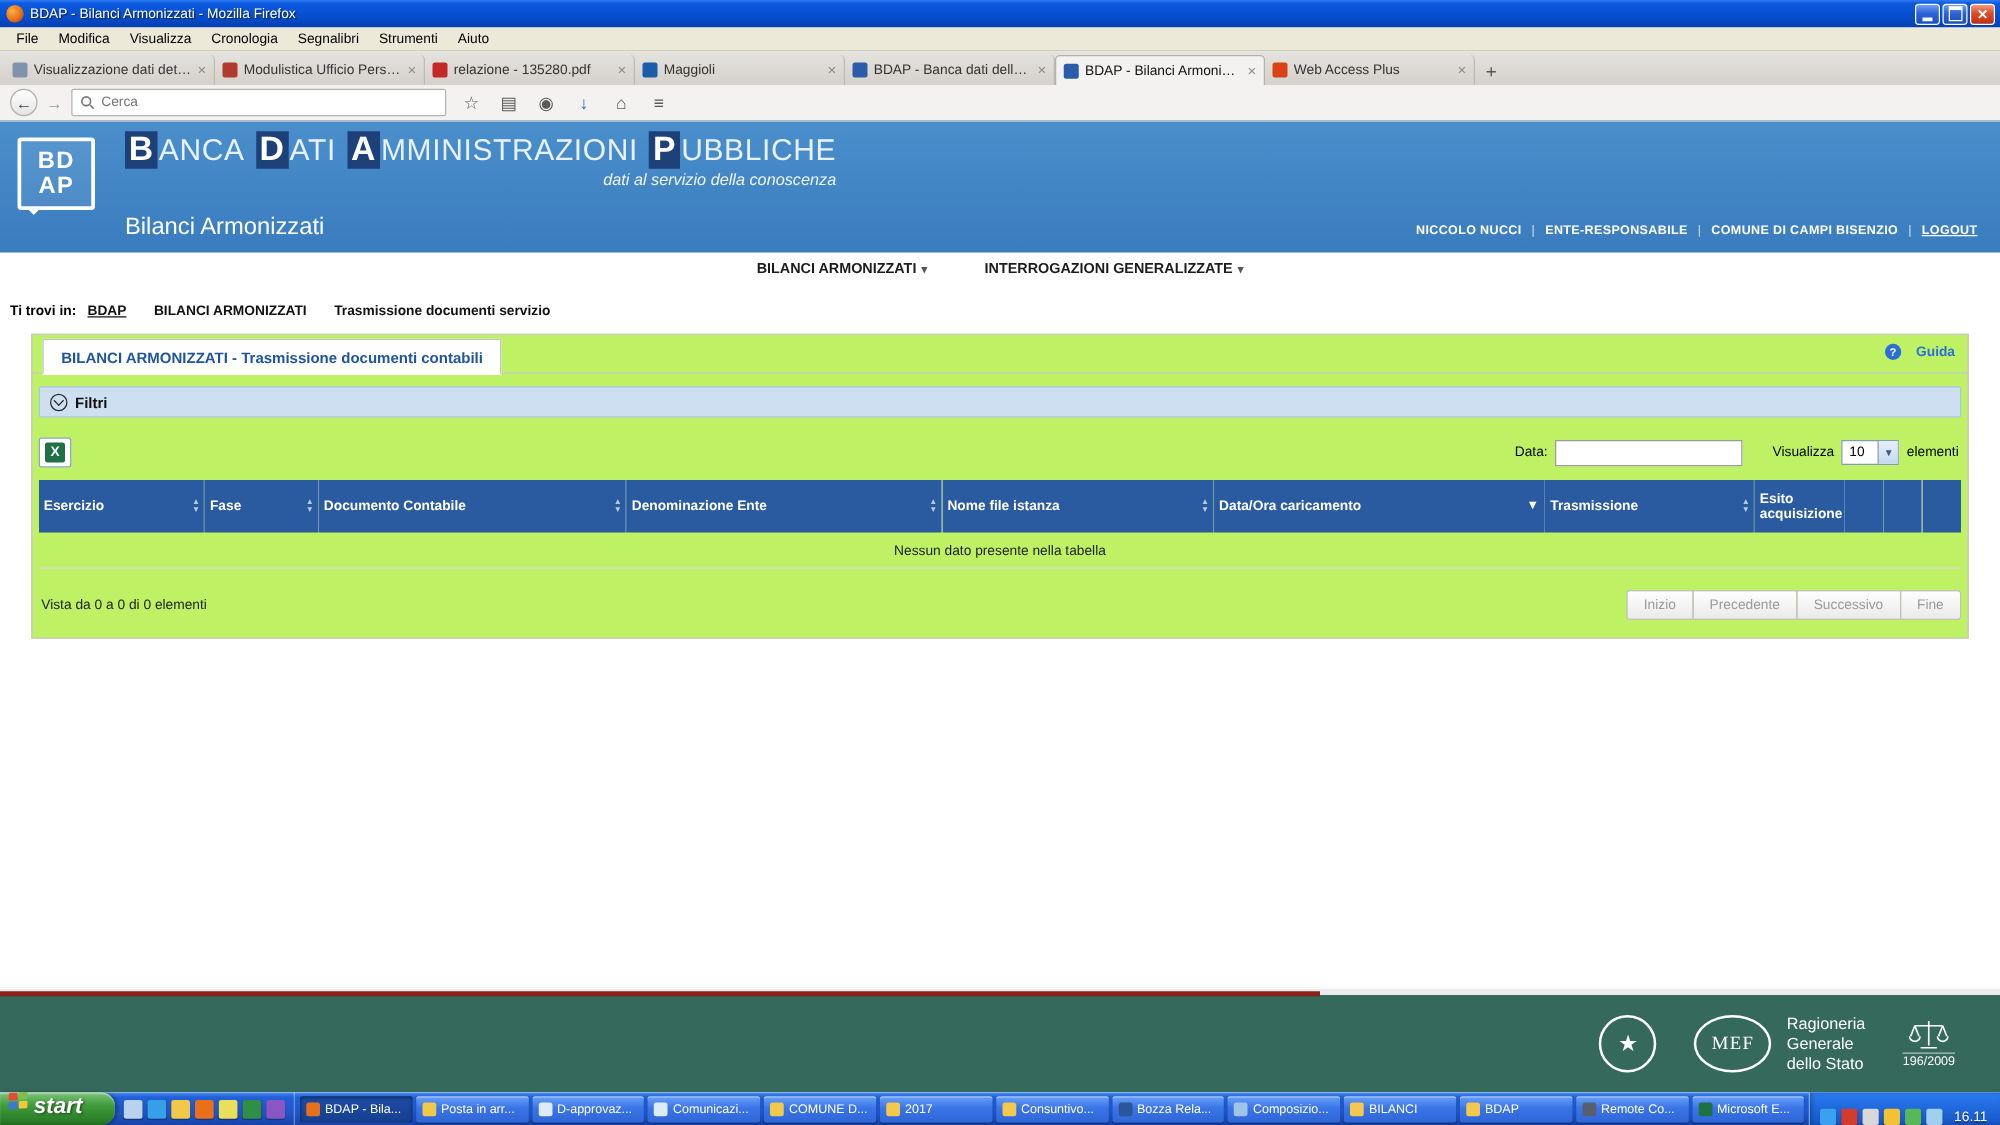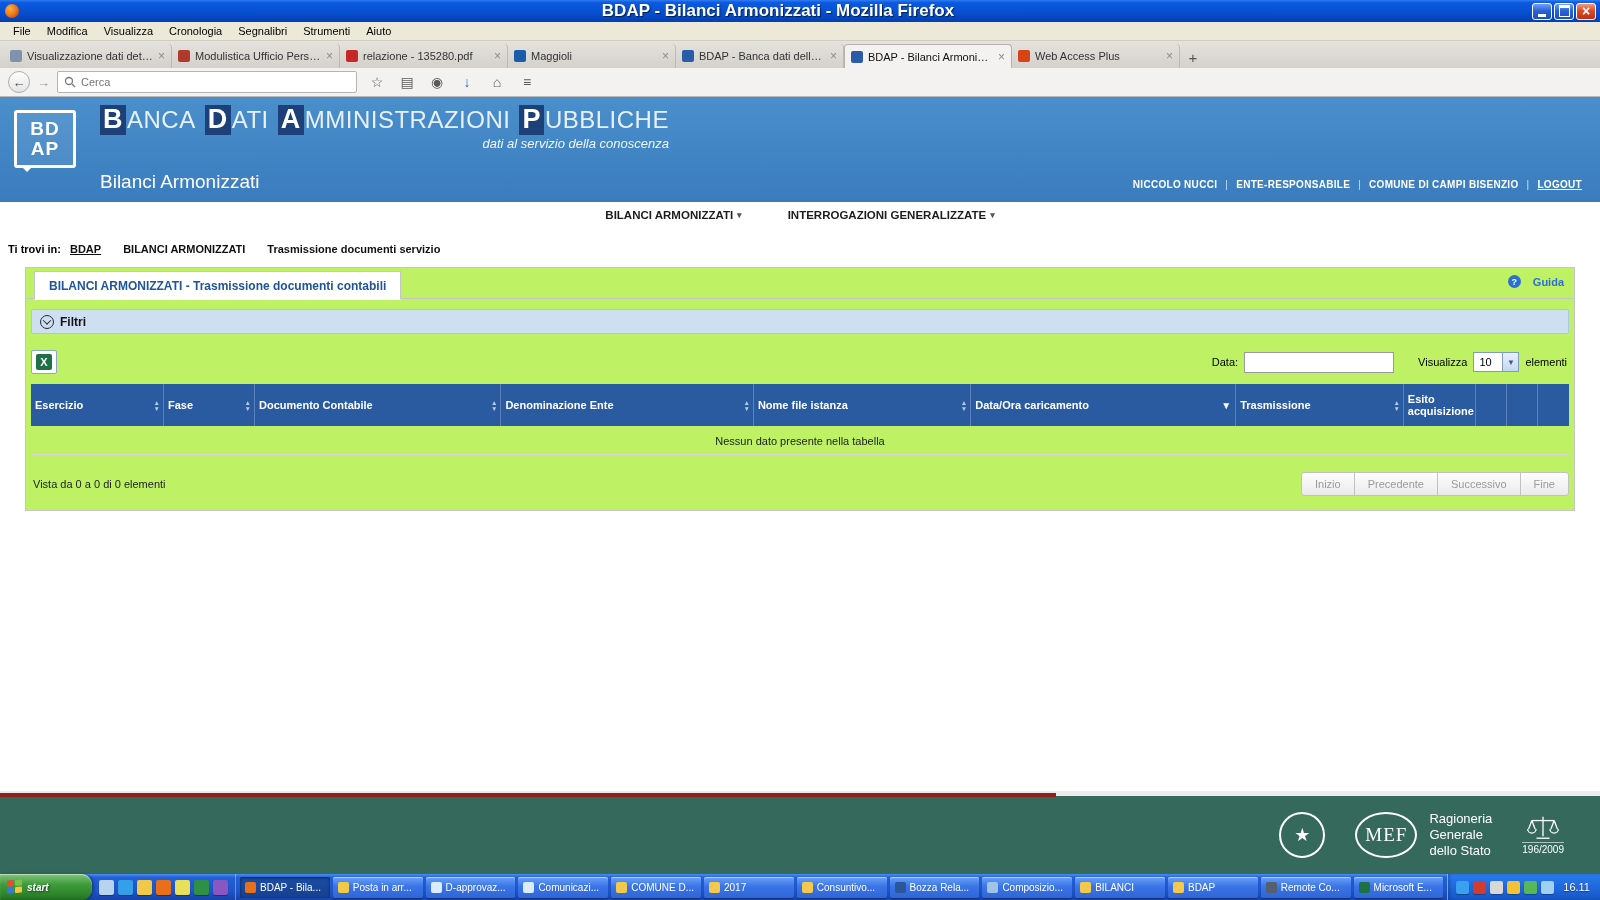--- a/index.html
+++ b/index.html
@@ -4,21 +4,21 @@
 <style>
   * { margin:0; padding:0; box-sizing:border-box; }
   html,body { width:1600px; height:900px; overflow:hidden; }
   body { font-family:"Liberation Sans", sans-serif; background:#000; }
 
   .screen { width:1600px; height:900px; display:flex; flex-direction:column; background:#fff; overflow:hidden; }
 
   
   .titlebar { flex:0 0 22px; background:linear-gradient(180deg,#2f7cf0 0%,#0c5ae0 12%,#084fd0 55%,#0340b0 100%); display:flex; align-items:center; padding:0 4px 0 5px; }
   .ff-logo { width:14px; height:14px; border-radius:50%; background:radial-gradient(circle at 35% 35%,#ffb13d 0%,#e8701a 55%,#8a3c10 100%); margin-right:5px; flex:0 0 auto; }
-  .titletext { flex:1; color:#fff; font-size:17px; font-weight:bold; text-shadow:1px 1px 1px rgba(0,0,0,.6); white-space:nowrap; overflow:hidden;text-align:center; }
+  .titletext { flex:1; color:#fff; font-size:11px; font-weight:normal; text-shadow:1px 1px 1px rgba(0,0,0,.6); white-space:nowrap; overflow:hidden; }
   .winbtns { display:flex; gap:2px; }
   .wbtn { width:20px; height:17px; border:1px solid #fff; border-radius:3px; display:flex; align-items:center; justify-content:center; color:#fff; }
   .wbtn.min,.wbtn.max { background:linear-gradient(180deg,#73a0f5,#2a62d8 45%,#1b4fc0); }
   .wbtn.close { background:linear-gradient(180deg,#f29a82,#dd4a28 45%,#c03010); }
   .wbtn.min::after { content:""; width:8px; height:3px; background:#fff; margin-top:8px; }
   .wbtn.max::after { content:""; width:9px; height:8px; border:1px solid #fff; border-top-width:3px; }
   .wbtn.close::after { content:"×"; font-size:14px; font-weight:bold; line-height:1; }
 
   
   .menubar { flex:0 0 19px; background:#ece9d8; border-bottom:1px solid #cfcdc0; display:flex; align-items:center; padding-left:6px; gap:2px; }
@@ -115,39 +115,39 @@
 
   .page-spacer { flex:1; background:#fff; }
 
   
   .footer-divider { flex:0 0 6px; background:#ececec; position:relative; border-top:1px solid #fff; }
   .divider-red { position:absolute; left:0; top:2px; height:4px; width:66%; background:var(--divider-red,#8e211b); }
   .site-footer { flex:0 0 78px; background:var(--footer-green,#35695c); display:flex; align-items:center; justify-content:flex-end; gap:30px; padding-right:36px; color:#fff; }
   .emblem { width:46px; height:46px; border:2px solid #fff; border-radius:50%; display:flex; align-items:center; justify-content:center; font-size:18px; }
   .emblem::after { content:"★"; }
   .mef-block { display:flex; align-items:center; gap:12px; }
-  .mef-circle { width:62px; height:46px; border:2px solid #fff; border-radius:50%; display:flex; align-items:center; justify-content:center; font-family:"Liberation Serif",serif; font-size:19px; letter-spacing:1px; }
+  .mef-circle { width:62px; height:46px; border:2px solid #fff; border-radius:50%; display:flex; align-items:center; justify-content:center; font-family:"Liberation Serif",serif; font-size:15px; letter-spacing:1px; }
   .rgs { font-size:13px; line-height:1.25; }
   .law-block { display:flex; flex-direction:column; align-items:center; gap:1px; }
   .law-label { font-size:10px; border-top:1px solid rgba(255,255,255,.6); padding-top:1px; }
 
   
   .taskbar { flex:0 0 26px; background:linear-gradient(180deg,#4a8ef5 0%,#2160d8 14%,#1f55c8 65%,#1743a8 100%); display:flex; align-items:stretch; }
-  .start-btn { flex:0 0 92px; border-radius:0 11px 11px 0; background:linear-gradient(180deg,#7fc47a 0%,#3f9c3c 40%,#2b7f28 85%,#1f6a1e 100%); display:flex; align-items:center; gap:5px; padding-left:7px; color:#fff; font-style:italic; font-weight:bold; font-size:10px; text-shadow:1px 1px 2px rgba(0,0,0,.5); box-shadow:inset 0 1px 1px rgba(255,255,255,.5), 2px 0 3px rgba(0,0,0,.3); }
+  .start-btn { flex:0 0 92px; border-radius:0 11px 11px 0; background:linear-gradient(180deg,#7fc47a 0%,#3f9c3c 40%,#2b7f28 85%,#1f6a1e 100%); display:flex; gap:5px; padding-left:7px; color:#fff; font-style:italic; font-weight:bold; font-size:18px; text-shadow:1px 1px 2px rgba(0,0,0,.5); box-shadow:inset 0 1px 1px rgba(255,255,255,.5), 2px 0 3px rgba(0,0,0,.3); }
   .flag { width:15px; height:14px; display:grid; grid-template-columns:7px 7px; grid-template-rows:6px 6px; gap:1px; transform:skewY(-4deg); flex:0 0 auto; }
   .flag span { border-radius:1px; }
   .flag .r{background:#e84a34;} .flag .g{background:#7cc14a;} .flag .b{background:#3b78d8;} .flag .y{background:#f4c63f;}
   .quick-launch { display:flex; align-items:center; gap:4px; padding:0 7px; border-right:1px solid rgba(255,255,255,.35); }
   .ql { width:15px; height:15px; border-radius:2px; box-shadow:0 1px 1px rgba(0,0,0,.35); }
   .tasks { flex:1; display:flex; align-items:center; gap:3px; padding:0 4px; overflow:hidden; }
   .task { flex:1 1 88px; max-width:92px; min-width:0; height:21px; border-radius:2px; background:linear-gradient(180deg,#6aa2f8,#3a74e6 45%,#2f66d8); box-shadow:inset 0 1px 0 rgba(255,255,255,.5), 0 1px 1px rgba(0,0,0,.3); display:flex; align-items:center; gap:4px; padding:0 5px; color:#fff; font-size:10px; }
   .task.active { background:linear-gradient(180deg,#1c4da8,#16408f); box-shadow:inset 0 1px 3px rgba(0,0,0,.55); }
   .tic { width:11px; height:11px; border-radius:2px; flex:0 0 auto; }
   .task-label { white-space:nowrap; overflow:hidden; text-overflow:ellipsis; }
-  .tray { display:flex; align-items:center; gap:4px; padding:0 10px 0 8px; background:linear-gradient(180deg,#2a7bf0,#1656c8); border-left:1px solid rgba(255,255,255,.4); box-shadow:inset 2px 0 3px rgba(0,0,0,.2); }
+  .tray { display:flex; align-items:flex-end; gap:4px; padding:0 10px 0 8px; background:linear-gradient(180deg,#2a7bf0,#1656c8); border-left:1px solid rgba(255,255,255,.4); box-shadow:inset 2px 0 3px rgba(0,0,0,.2); }
   .tray-ic { width:13px; height:13px; border-radius:2px; box-shadow:0 1px 1px rgba(0,0,0,.3); }
   .clock { color:#fff; font-size:11px; margin-left:5px; text-shadow:0 1px 1px rgba(0,0,0,.4); }
 </style>
 </head>
 <body>
 
 <div class="screen">
 
   <div class="titlebar">
     <span class="ff-logo"></span>

